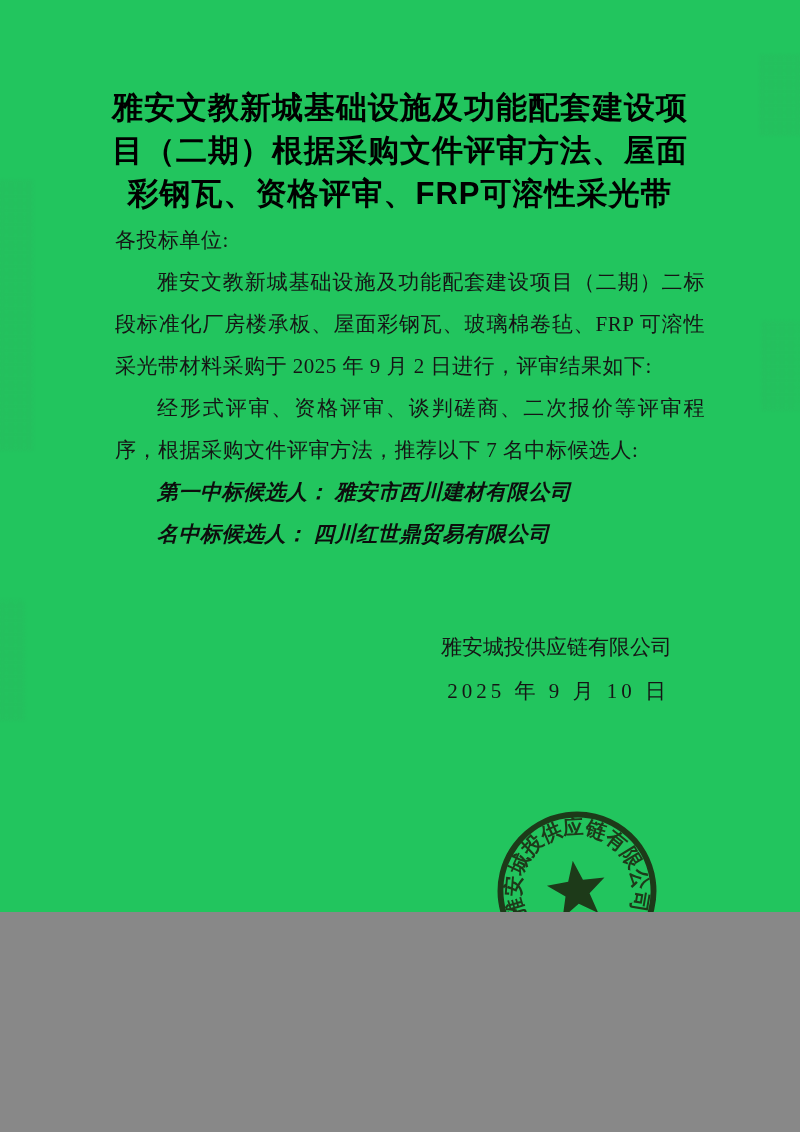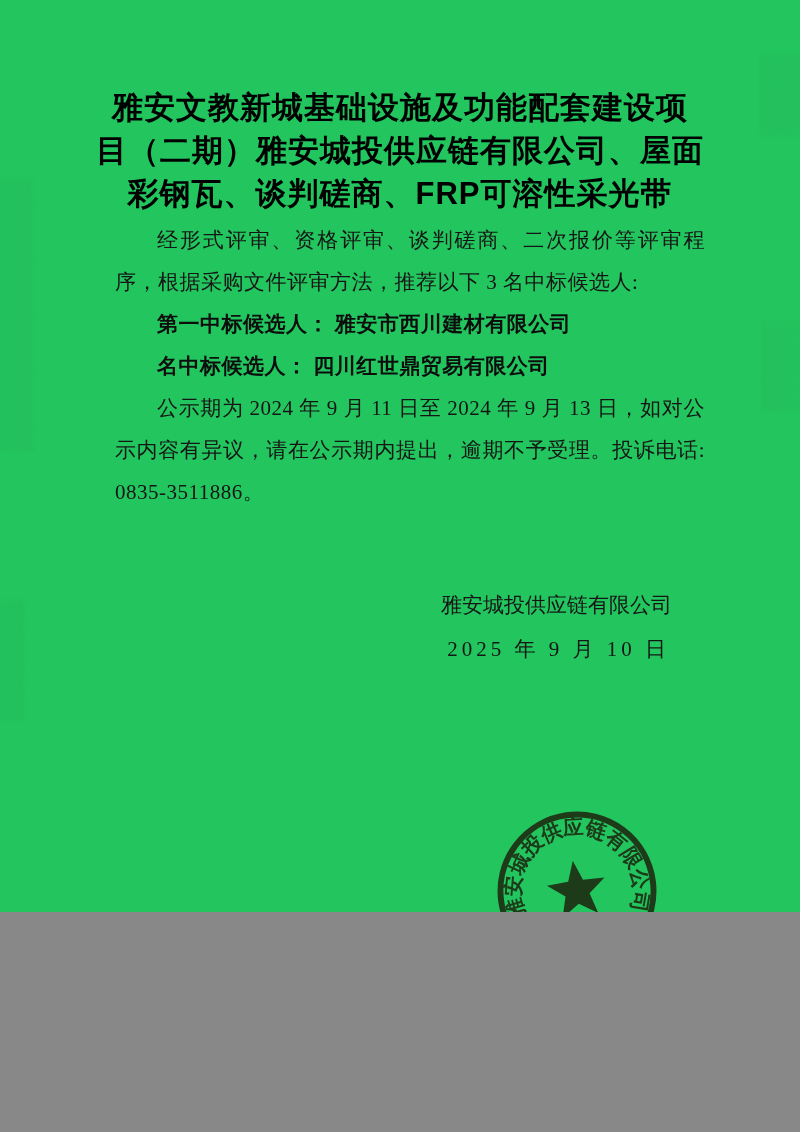--- a/index.html
+++ b/index.html
@@ -25,21 +25,21 @@
   }
   .doc-body {
     margin: 4px 95px 0 115px;
     font-size: 21px;
     line-height: 42px;
     text-align: justify;
     letter-spacing: 0.5px;
   }
   .doc-body p { margin: 0; text-indent: 2em; }
   .doc-body p.no-indent { text-indent: 0; }
-  .doc-body p.bold { font-weight: bold; color: #0d0d0d; }
+  .doc-body p.bold { font-weight: bold; color: #0d0d0d; font-style: italic; }
   .signature-block {
     margin: 70px 128px 0 0;
     text-align: right;
     font-size: 21px;
     line-height: 44px;
   }
   .signature-date { letter-spacing: 4px; margin-right: 2px; }
   .seal {
     position: absolute;
     left: 492px;
@@ -82,29 +82,30 @@
   <div class="noise" style="left:0;top:180px;width:34px;height:270px;"></div>
   <div class="noise" style="left:760px;top:55px;width:40px;height:80px;"></div>
   <div class="noise" style="left:762px;top:320px;width:38px;height:90px;"></div>
   <div class="noise" style="left:0;top:600px;width:26px;height:120px;"></div>
   <div class="noise" style="left:0;top:1020px;width:60px;height:90px;"></div>
   <div class="noise" style="left:290px;top:1080px;width:220px;height:52px;"></div>
   <div class="noise" style="left:700px;top:1040px;width:100px;height:92px;"></div>
 
   <div class="doc-title">
     <div>雅安文教新城基础设施及功能配套建设项</div>
-    <div>目（二期）雅安城投供应链有限公司、屋面</div>
-    <div>彩钢瓦、谈判磋商、FRP可溶性采光带</div>
+    <div>目（二期）根据采购文件评审方法、屋面</div>
+    <div>彩钢瓦、资格评审、FRP可溶性采光带</div>
   </div>
 
   <div class="doc-body">
-    <p>经形式评审、资格评审、谈判磋商、二次报价等评审程序，根据采购文件评审方法，推荐以下 3 名中标候选人:</p>
+    <p class="no-indent">各投标单位:</p>
+    <p>雅安文教新城基础设施及功能配套建设项目（二期）二标段标准化厂房楼承板、屋面彩钢瓦、玻璃棉卷毡、FRP 可溶性采光带材料采购于 2025 年 9 月 2 日进行，评审结果如下:</p>
+    <p>经形式评审、资格评审、谈判磋商、二次报价等评审程序，根据采购文件评审方法，推荐以下 7 名中标候选人:</p>
     <p class="bold">第一中标候选人： 雅安市西川建材有限公司</p>
     <p class="bold">名中标候选人： 四川红世鼎贸易有限公司</p>
-    <p>公示期为 2024 年 9 月 11 日至 2024 年 9 月 13 日，如对公示内容有异议，请在公示期内提出，逾期不予受理。投诉电话: 0835-3511886。</p>
   </div>
 
   <div class="signature-block">
     <div>雅安城投供应链有限公司</div>
     <div class="signature-date">2025 年 9 月 10 日</div>
   </div>
 
   <div class="seal">
     <svg viewBox="0 0 200 200">
       <defs>

